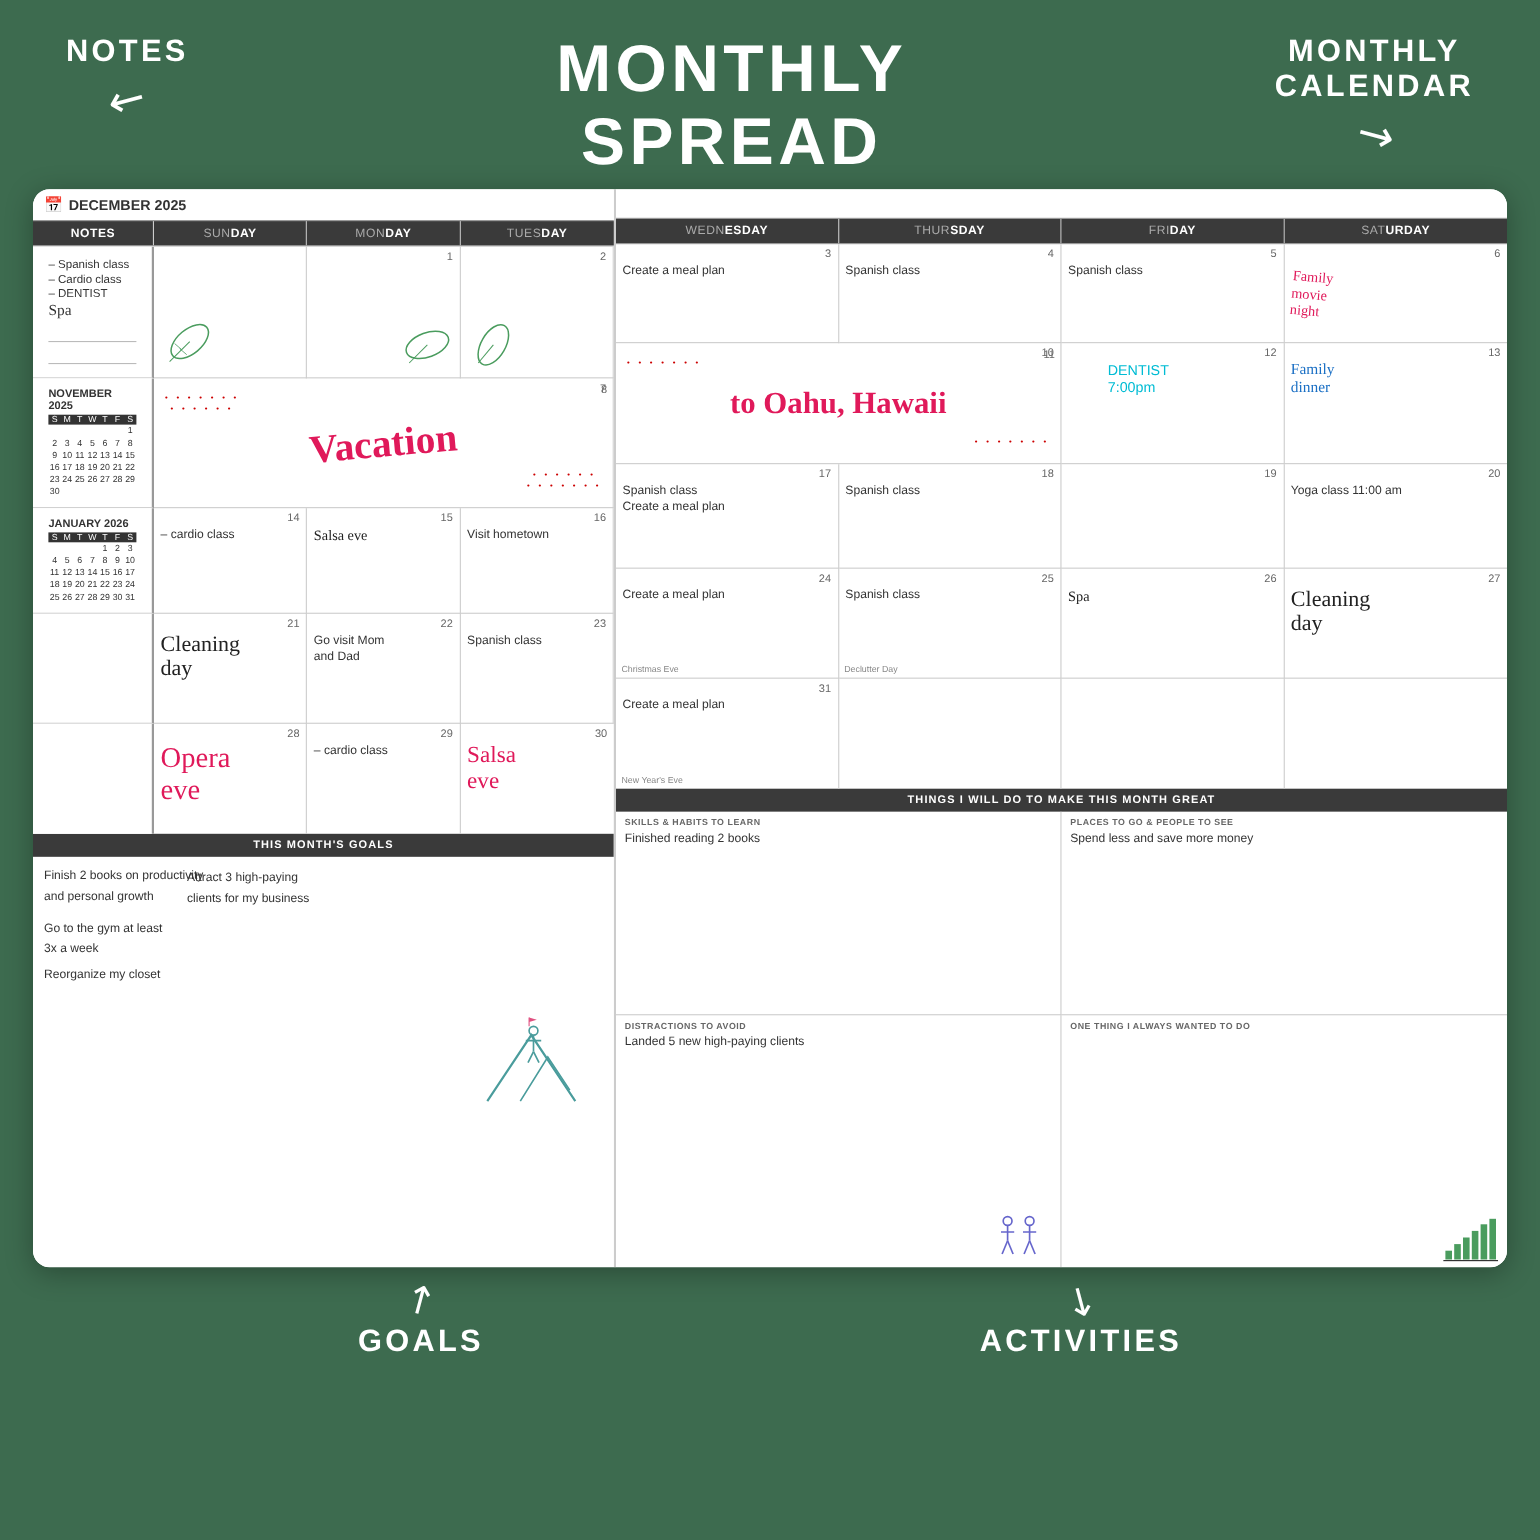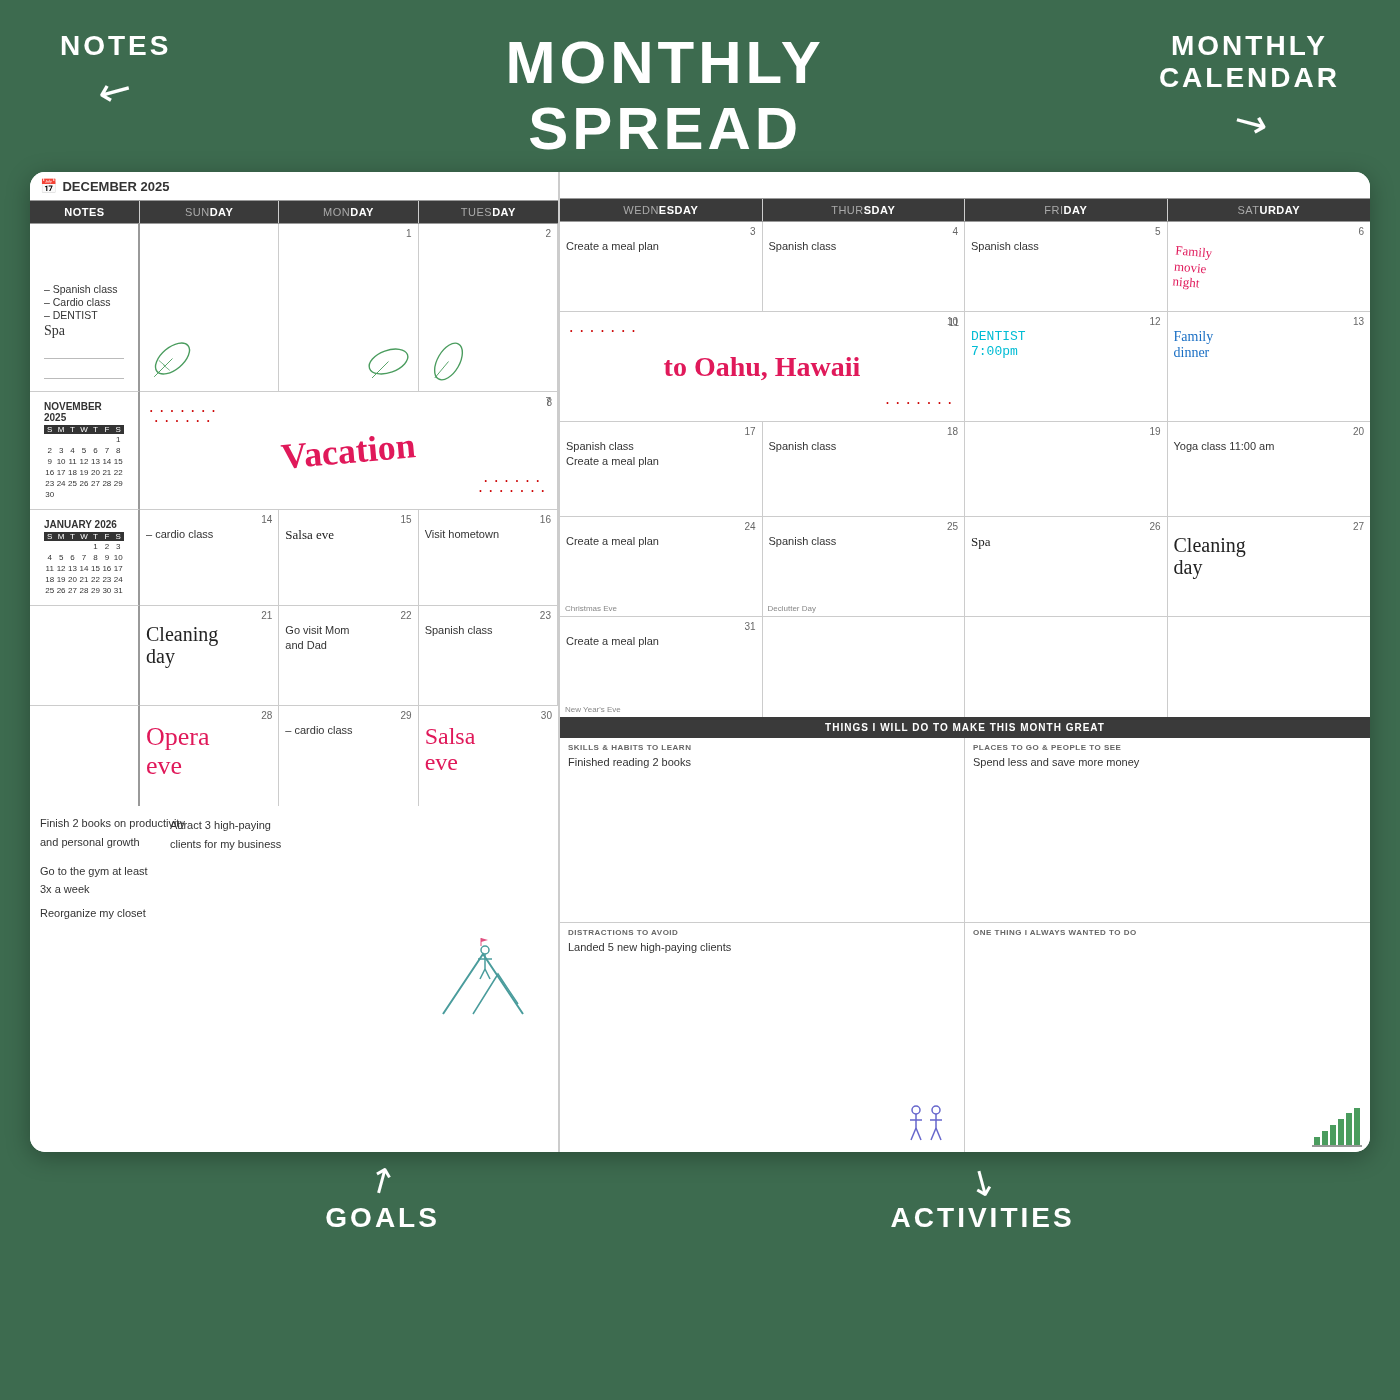--- a/index.html
+++ b/index.html
@@ -157,30 +157,30 @@
     .cell-content {
       font-size: 11px;
       line-height: 1.4;
     }
     .handwritten-dark {
       font-family: 'Segoe Script', cursive;
       color: #222;
       font-size: 13px;
     }
     .handwritten-cyan {
-      font-family: Liberation Mono, monospace;
+      font-family: Liberation Sans, sans-serif;
       color: #00bcd4;
       font-size: 13px;
+      margin-left: 36px;
     }
 
     
     .notes-section {
       padding: 6px 8px;
       font-size: 11px;
-      margin-top: 48px;
     }
     .note-item {
       font-size: 10.5px;
       color: #333;
       margin: 1px 0;
     }
     .notes-line {
       border-bottom: 1px solid #bbb;
       height: 18px;
       margin: 2px 0;
@@ -343,21 +343,21 @@
     }
     .opera-text {
       font-family: 'Segoe Script', cursive;
       color: #e0195a;
       font-size: 26px;
       line-height: 1.1;
     }
     .salsa-text {
       font-family: 'Segoe Script', cursive;
       color: #e0195a;
-      font-size: 24px;
+      font-size: 21px;
       line-height: 1.1;
     }
     .cleaning-text {
       font-family: 'Segoe Script', cursive;
       color: #222;
       font-size: 20px;
       line-height: 1.1;
     }
 
     .left-cal-area {
@@ -625,20 +625,23 @@
         <div class="cal-cell" style="min-height:100px; border-bottom:none;">
           <div class="day-number">29</div>
           <div class="cell-content">– cardio class</div>
         </div>
         <div class="cal-cell" style="min-height:100px; border-bottom:none;">
           <div class="day-number">30</div>
           <div class="salsa-text">Salsa<br>eve</div>
         </div>
       </div>
 
+      <div class="goals-section">
+        THIS MONTH'S <strong>GOALS</strong>
+      </div>
       <div class="goals-content">
         <div class="goals-text-area">
           <div>Finish 2 books on productivity<br>and personal growth</div>
           <div style="margin-left:130px; margin-top:-35px;">Attract 3 high-paying<br>clients for my business</div>
           <div style="margin-top:8px;">Go to the gym at least<br>3x a week</div>
           <div style="margin-top:5px;">Reorganize my closet</div>
         </div>
         <div class="goals-illustration">
 
           <svg width="120" height="90" viewBox="0 0 120 90">

